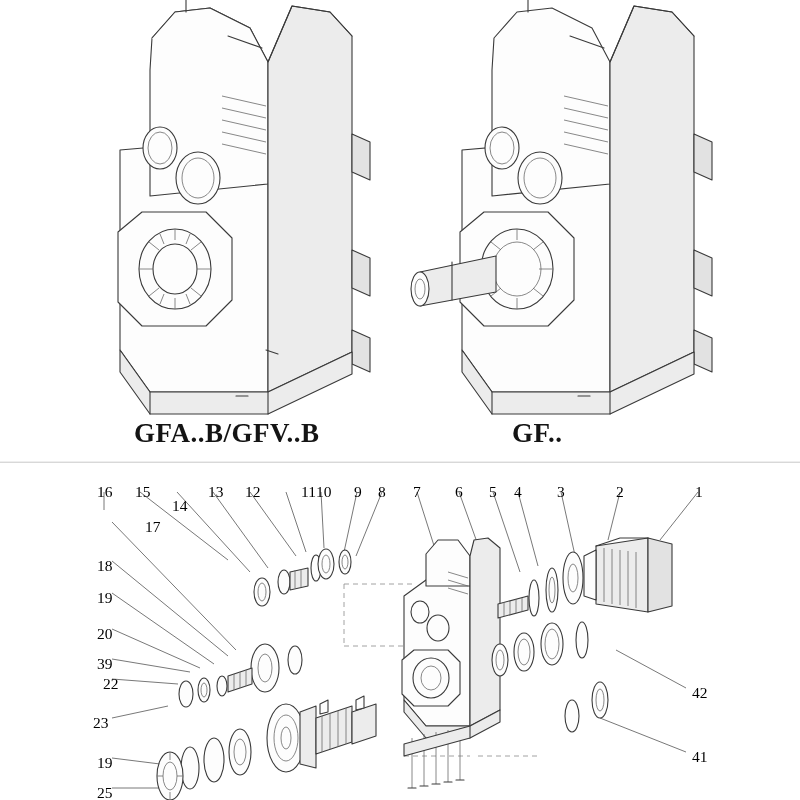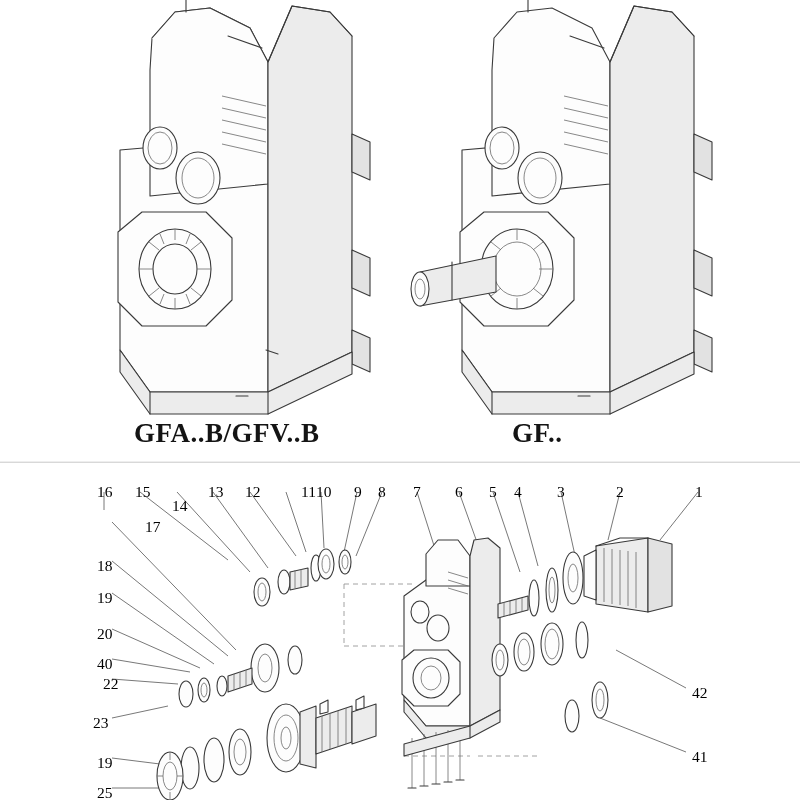--- a/index.html
+++ b/index.html
@@ -391,21 +391,21 @@
       <div class="callout-num" style="left: 455px; top: 483px;">6</div>
       <div class="callout-num" style="left: 489px; top: 483px;">5</div>
       <div class="callout-num" style="left: 514px; top: 483px;">4</div>
       <div class="callout-num" style="left: 557px; top: 483px;">3</div>
       <div class="callout-num" style="left: 616px; top: 483px;">2</div>
       <div class="callout-num" style="left: 695px; top: 483px;">1</div>
       <div class="callout-num" style="left: 97px; top: 518px; margin-left: 48px;">17</div>
       <div class="callout-num" style="left: 97px; top: 557px;">18</div>
       <div class="callout-num" style="left: 97px; top: 589px;">19</div>
       <div class="callout-num" style="left: 97px; top: 625px;">20</div>
-      <div class="callout-num" style="left: 97px; top: 655px;">40</div>
+      <div class="callout-num" style="left: 97px; top: 655px;">39</div>
       <div class="callout-num" style="left: 103px; top: 675px;">22</div>
       <div class="callout-num" style="left: 93px; top: 714px;">23</div>
       <div class="callout-num" style="left: 97px; top: 754px;">19</div>
       <div class="callout-num" style="left: 97px; top: 784px;">25</div>
       <div class="callout-num" style="left: 692px; top: 684px;">42</div>
       <div class="callout-num" style="left: 692px; top: 748px;">41</div>
     </div>
 
 </div>
 

